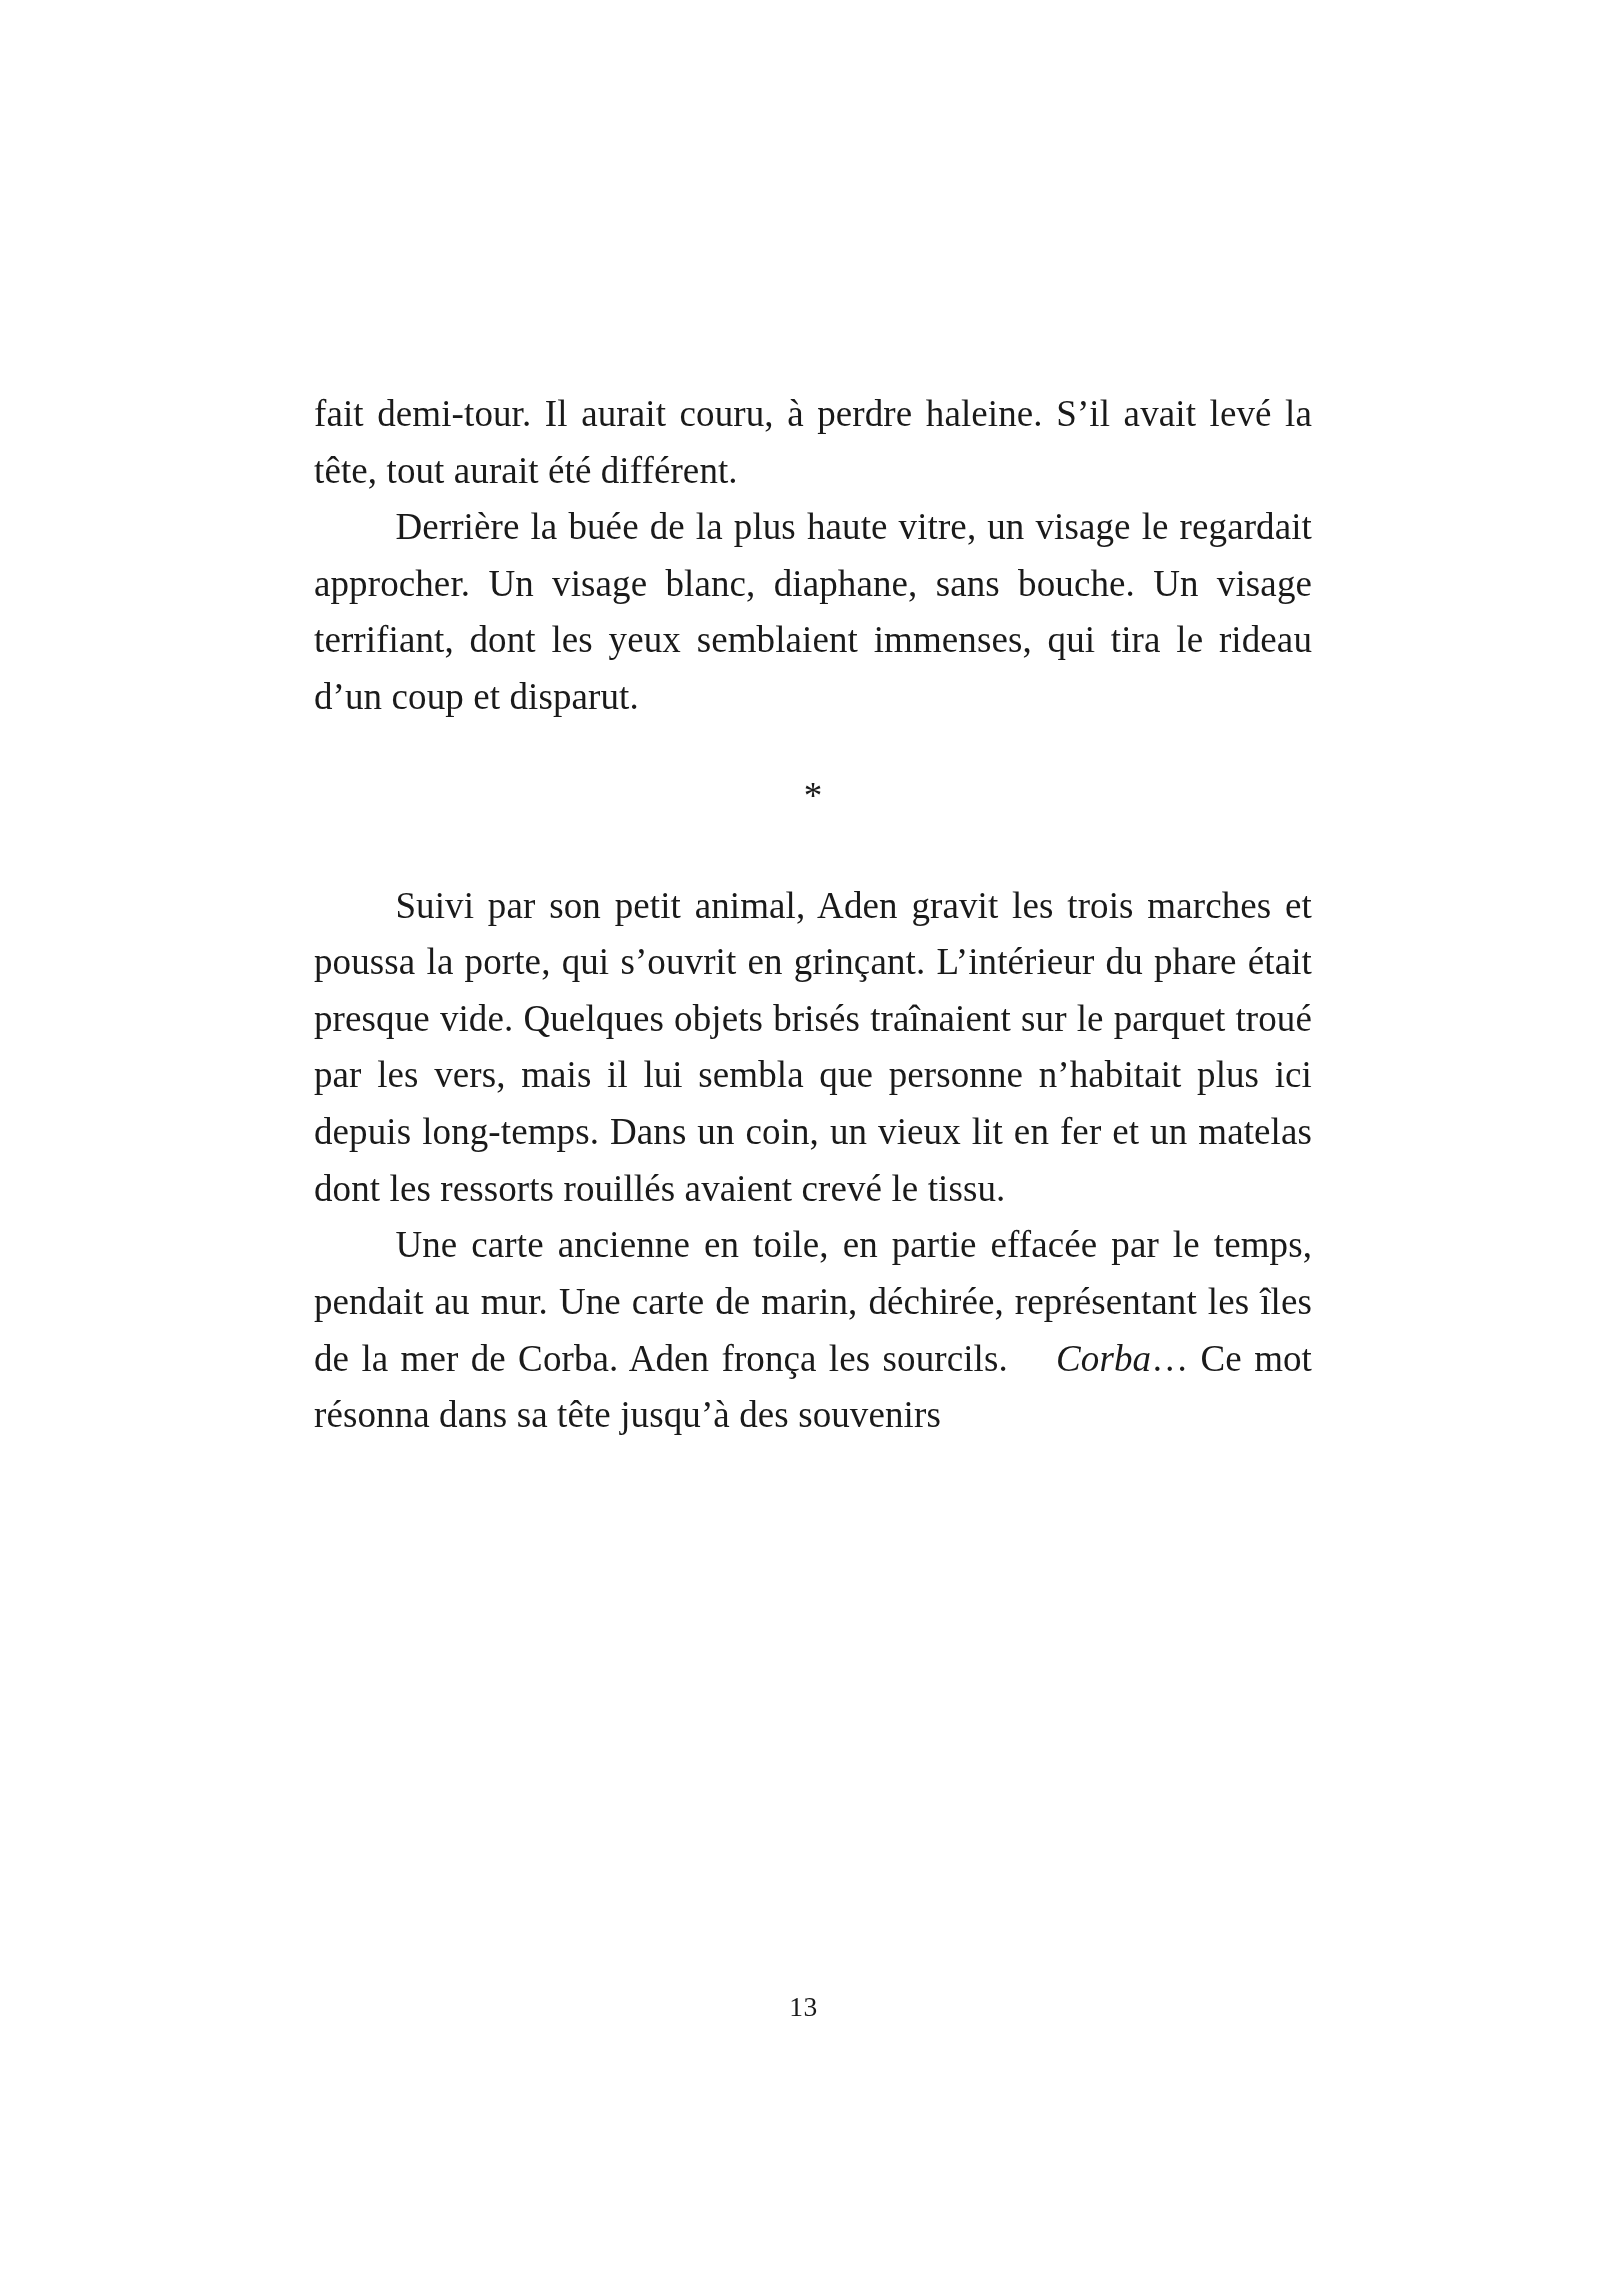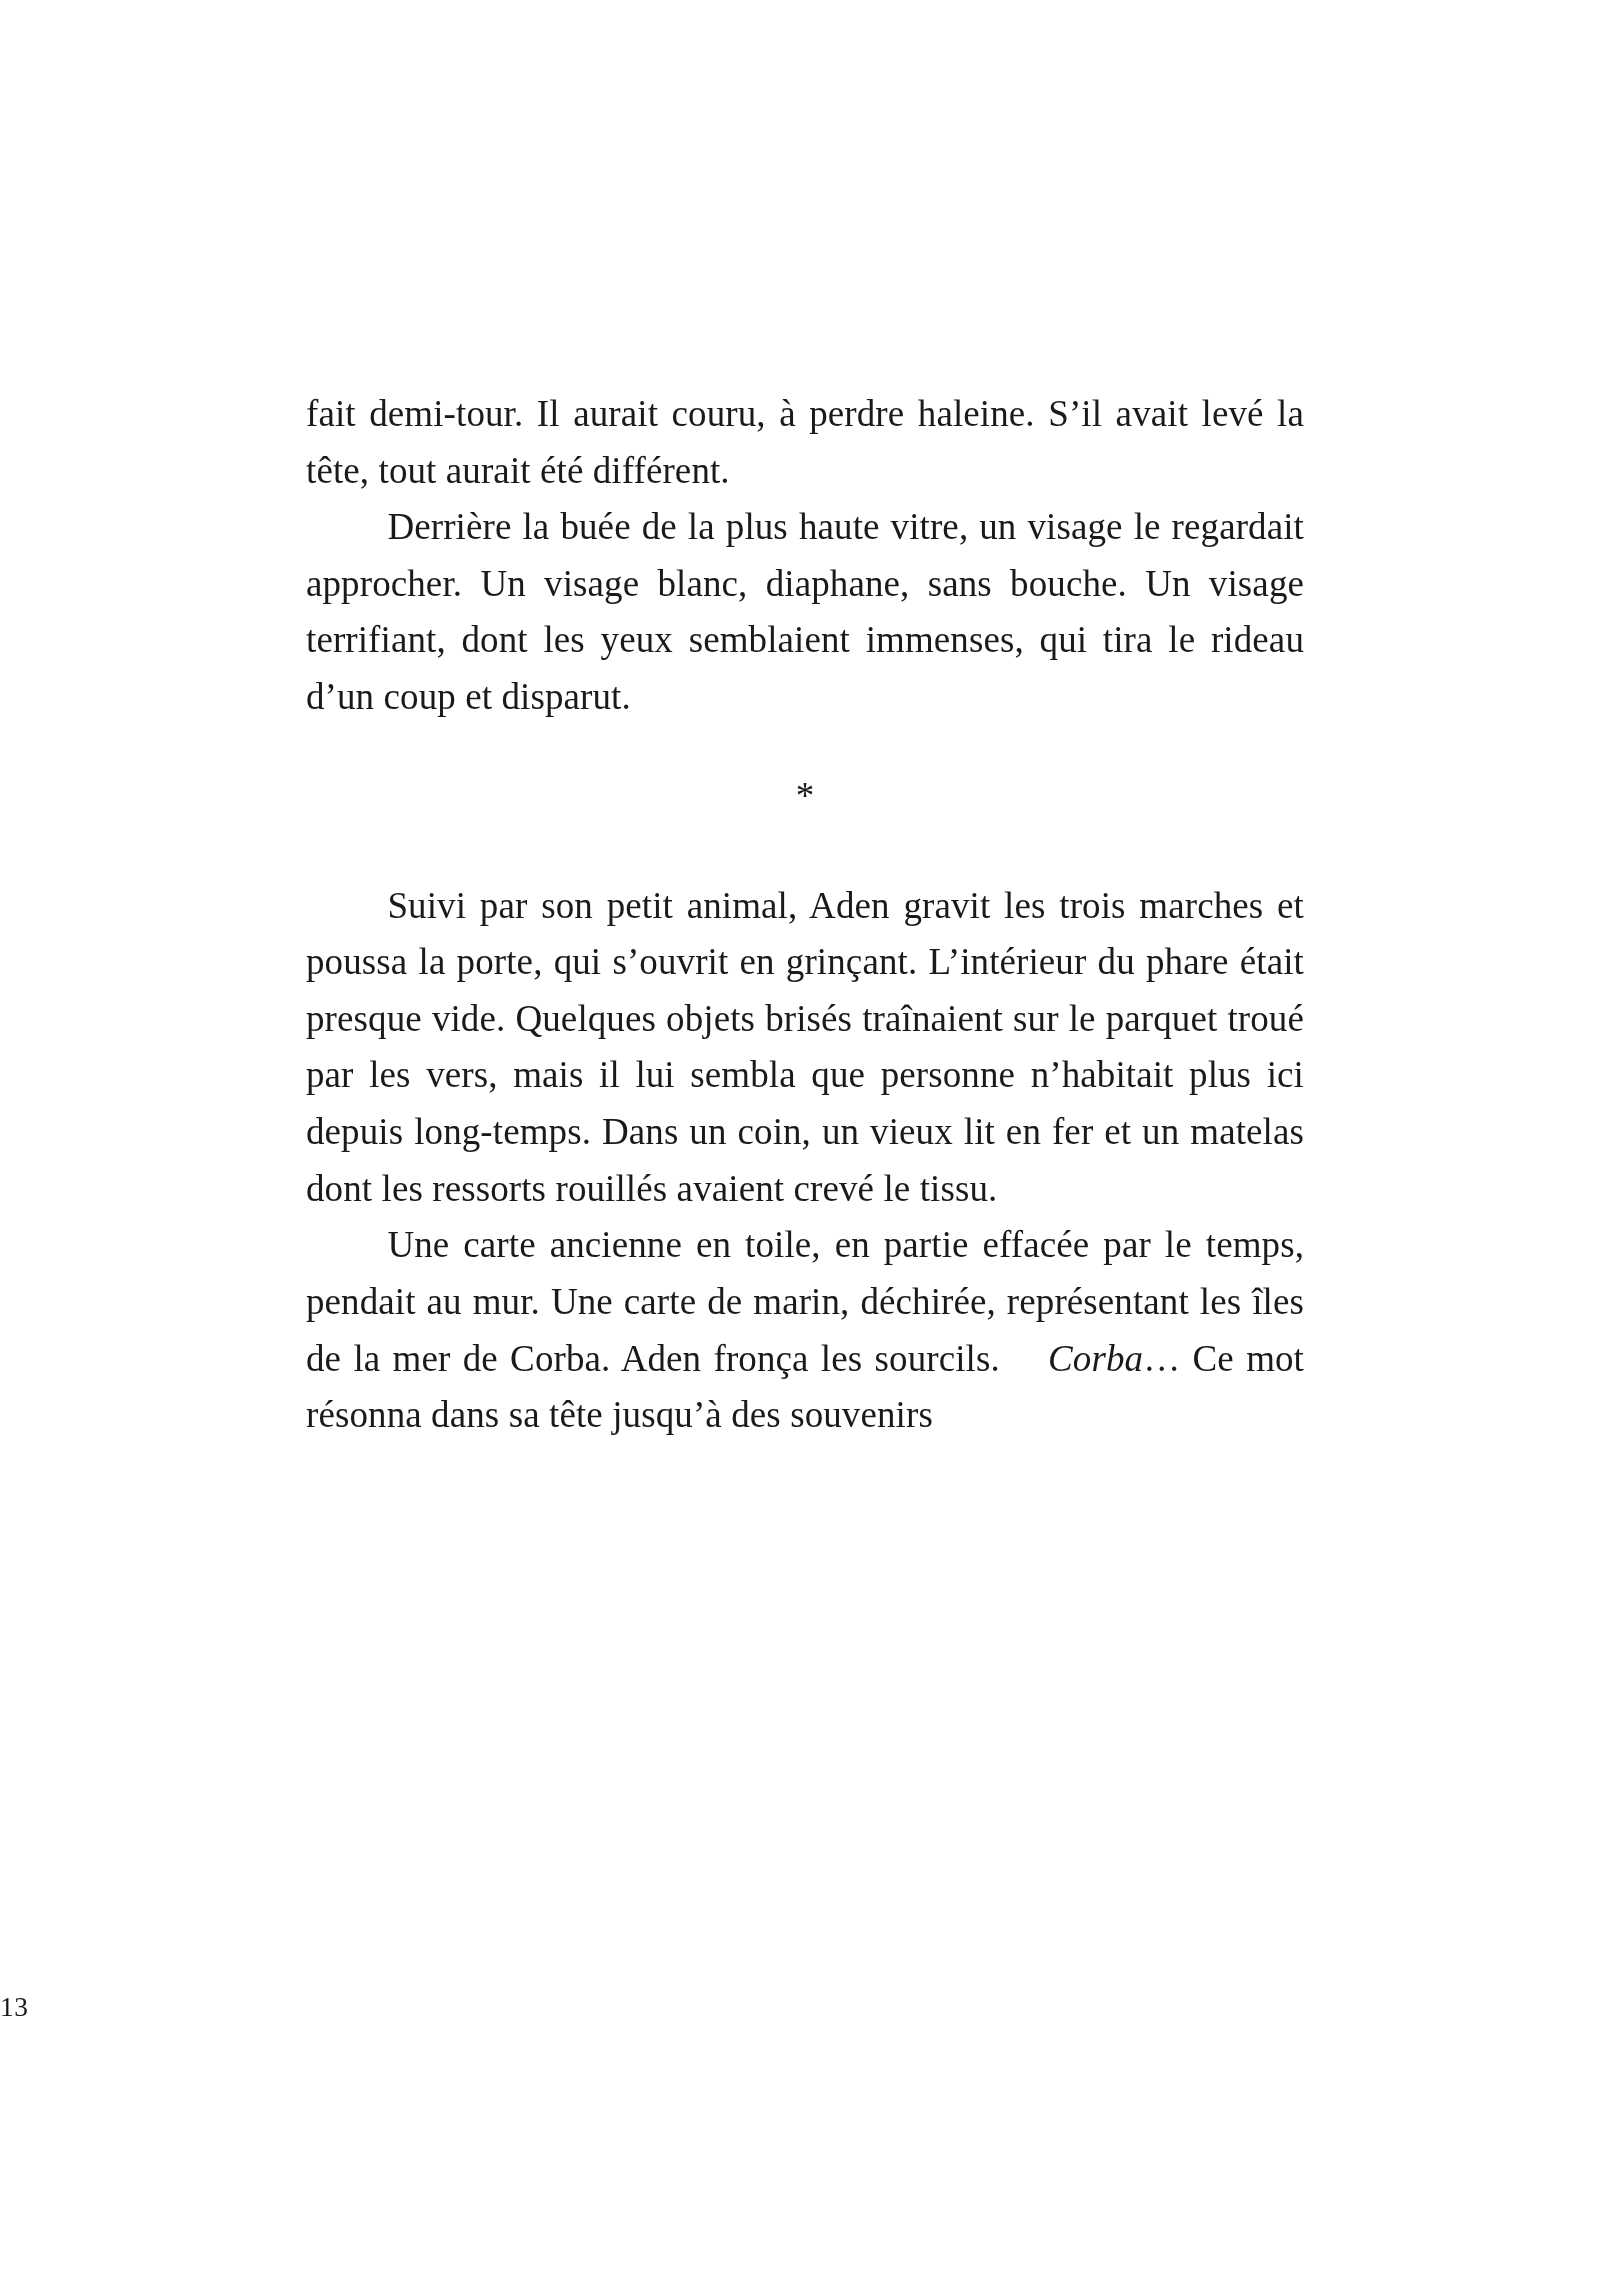--- a/index.html
+++ b/index.html
@@ -18,21 +18,21 @@
   .page {
     position: absolute;
     left: 0;
     top: 0;
     width: 1607px;
     height: 2296px;
     background: #ffffff;
   }
   .text-block {
     position: absolute;
-    left: 306px;
+    left: 314px;
     top: 386px;
     width: 998px;
   }
   p {
     margin: 0;
     font-size: 37px;
     line-height: 1.53;
     text-align: justify;
     text-justify: inter-word;
     hyphens: manual;
@@ -49,20 +49,21 @@
     font-size: 37px;
     line-height: 1;
     margin: 51px 0 64px 0;
     letter-spacing: 0;
   }
   .folio {
     position: absolute;
     left: 0;
     top: 1991px;
     width: 1607px;
+    text-align: center;
     font-size: 27.5px;
     color: #1a1a1a;
     letter-spacing: 0.5px;
   }
   em {
     font-style: italic;
     margin-left: 36px;
   }
 </style>
 </head>

